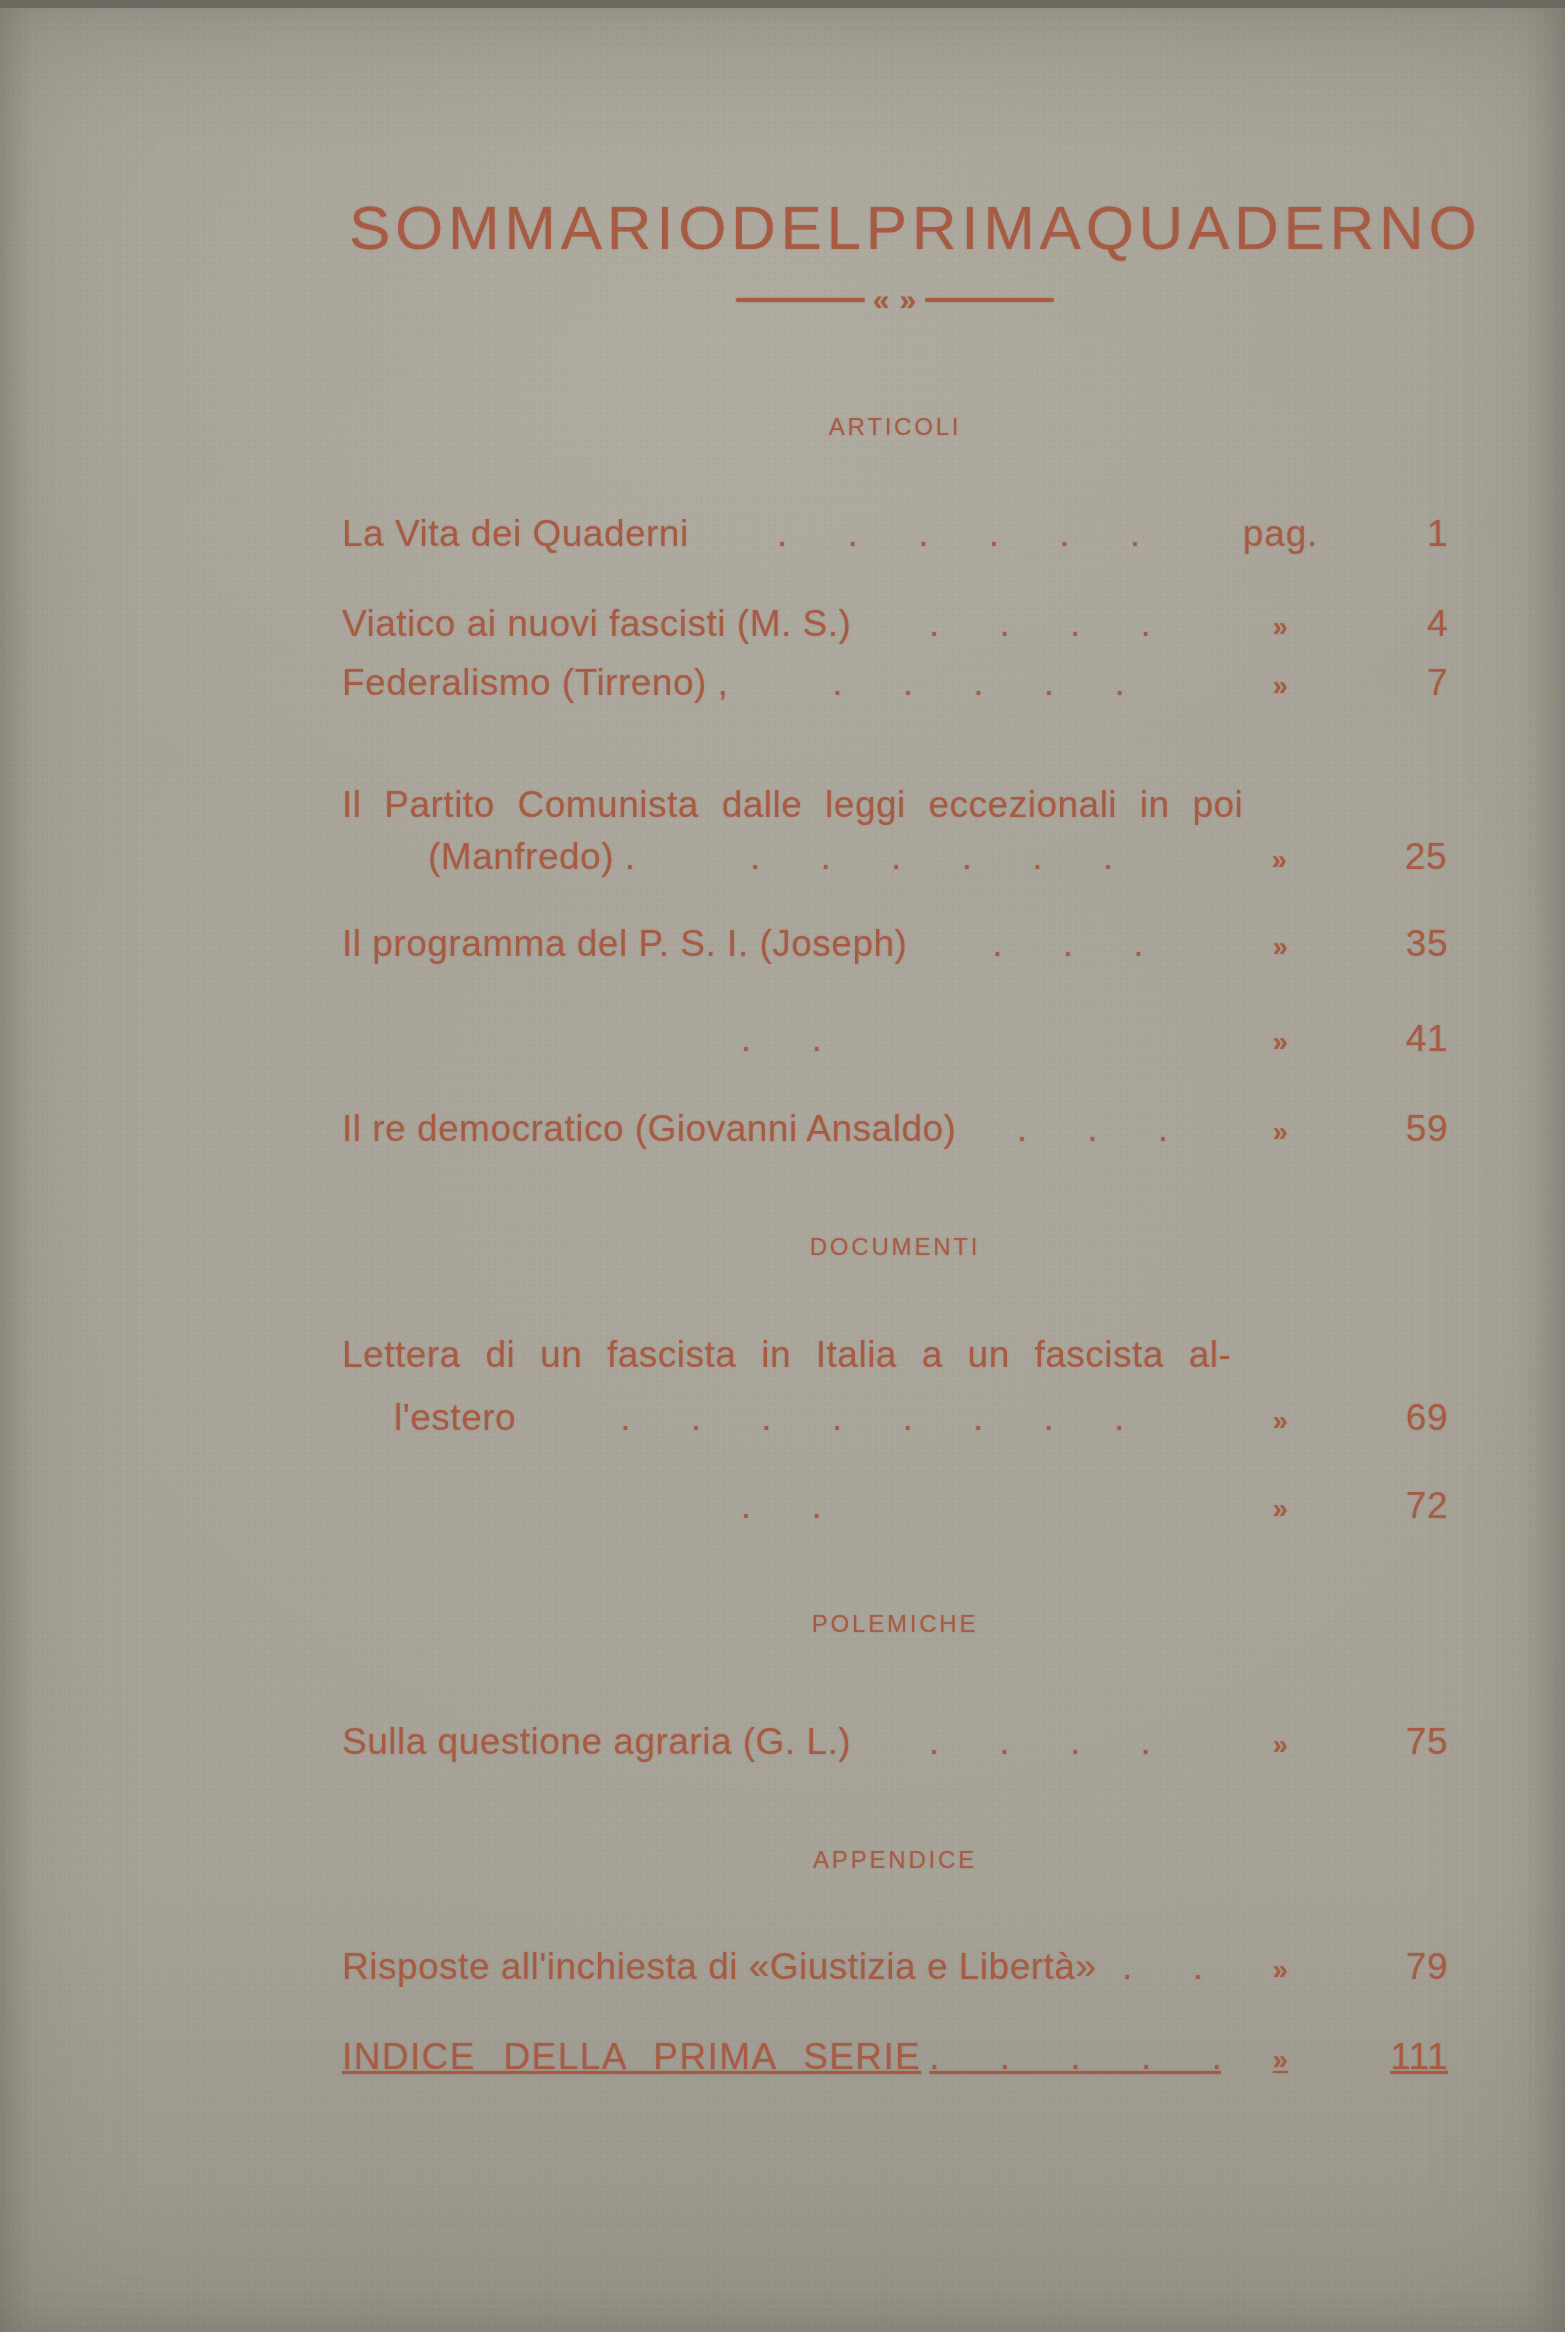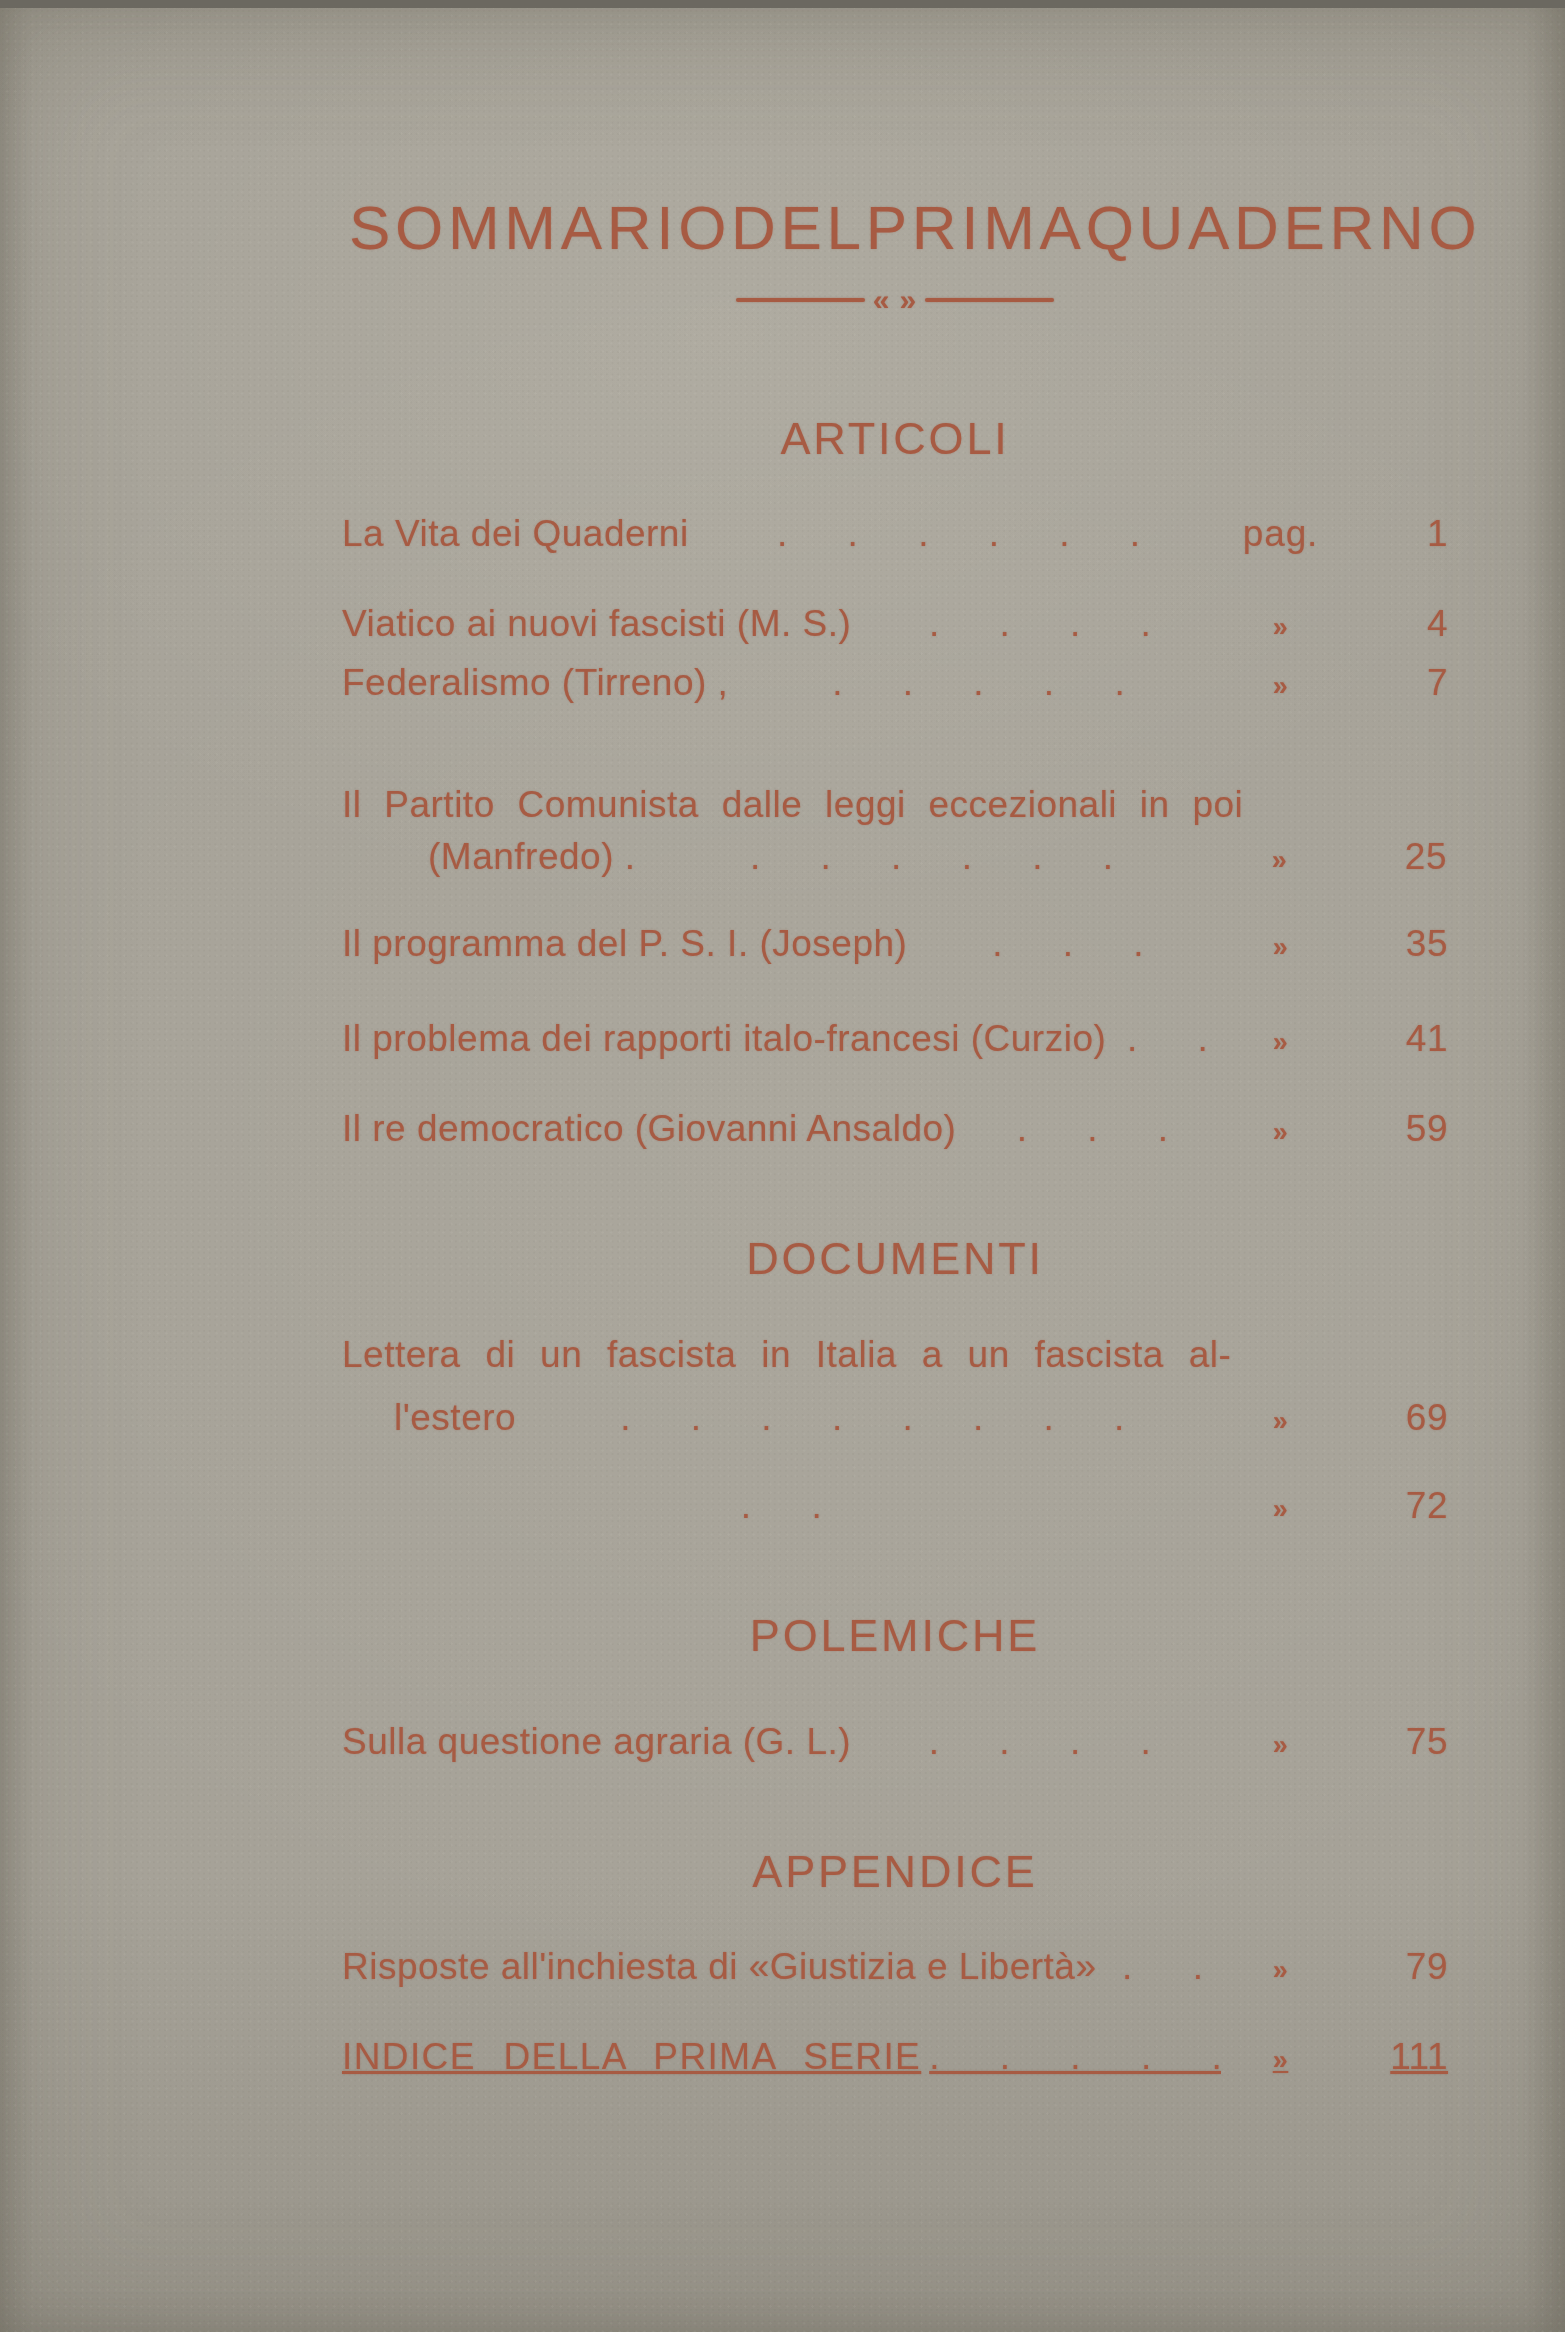--- a/index.html
+++ b/index.html
@@ -37,21 +37,21 @@
   .divider{
     position:absolute; left:342px; top:277px; width:1106px;
     display:flex; align-items:center; justify-content:center; gap:7.5px;
   }
   .divider .dash{ width:129px; height:4.7px; background:#a75b43; border-radius:2.8px;
     box-shadow:0 0 1.9px rgba(150,72,52,0.5); }
   .divider .glyph{ font-size:30px; font-weight:bold; letter-spacing:0.9px; line-height:1; }
 
   .h{
     position:absolute; left:342px; width:1106px;
-    text-align:center; font-size:45px; letter-spacing:2.8px; font-weight:400;
+    text-align:center; font-size:24px; letter-spacing:2.8px; font-weight:400;
     white-space:nowrap;
   }
   .h-articoli{ top:405px; }
   .h-documenti{ top:1225px; }
   .h-polemiche{ top:1602px; }
   .h-appendice{ top:1838px; }
 
   .row{
     position:absolute; left:342px; width:1106px;
     display:flex; align-items:baseline;
@@ -140,21 +140,20 @@
   </div>
 
   <div class="row r5 ink">
     <span class="t">Il programma del P. S. I. (Joseph)</span>
     <span class="dots">. . .</span>
     <span class="mk">»</span>
     <span class="pg">35</span>
   </div>
 
   <div class="row r6 ink">
-    <span class="t">Il problema dei rapporti italo-francesi (Curzio)</span>
     <span class="dots">. .</span>
     <span class="mk">»</span>
     <span class="pg">41</span>
   </div>
 
   <div class="row r7 ink">
     <span class="t">Il re democratico (Giovanni Ansaldo)</span>
     <span class="dots">. . .</span>
     <span class="mk">»</span>
     <span class="pg">59</span>

